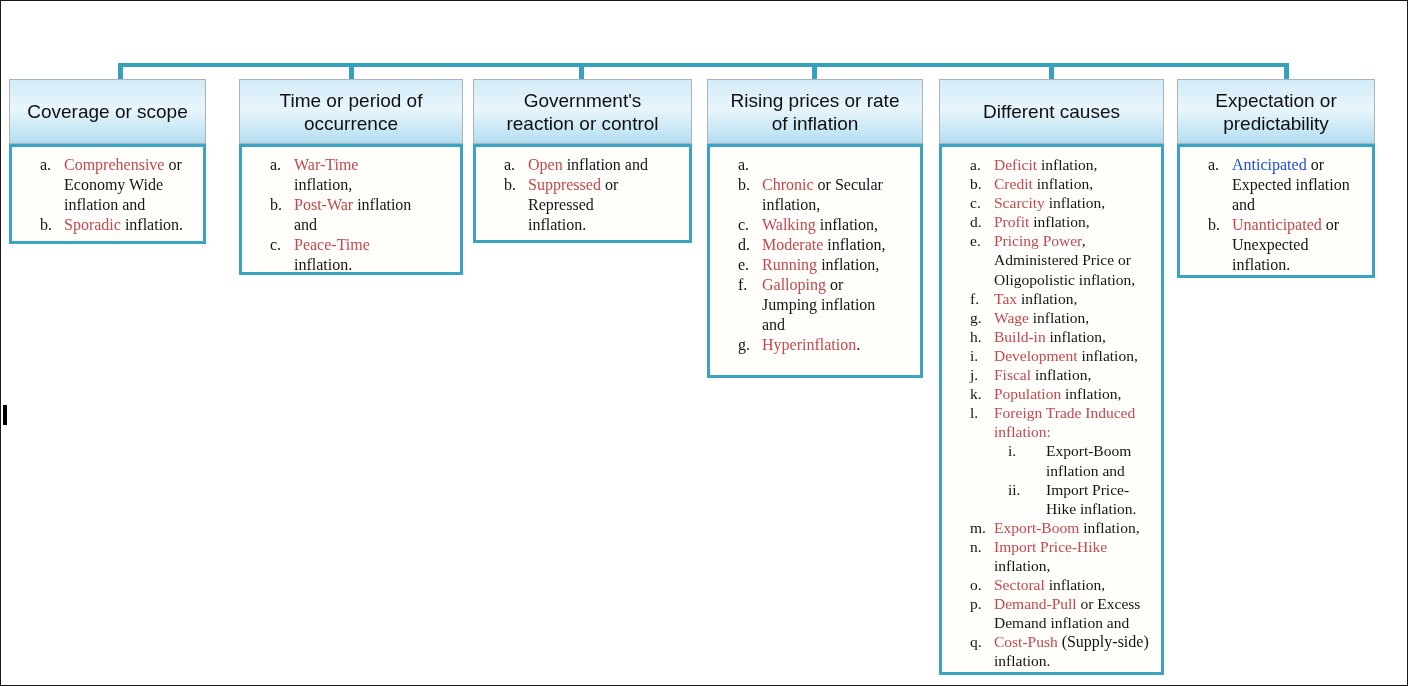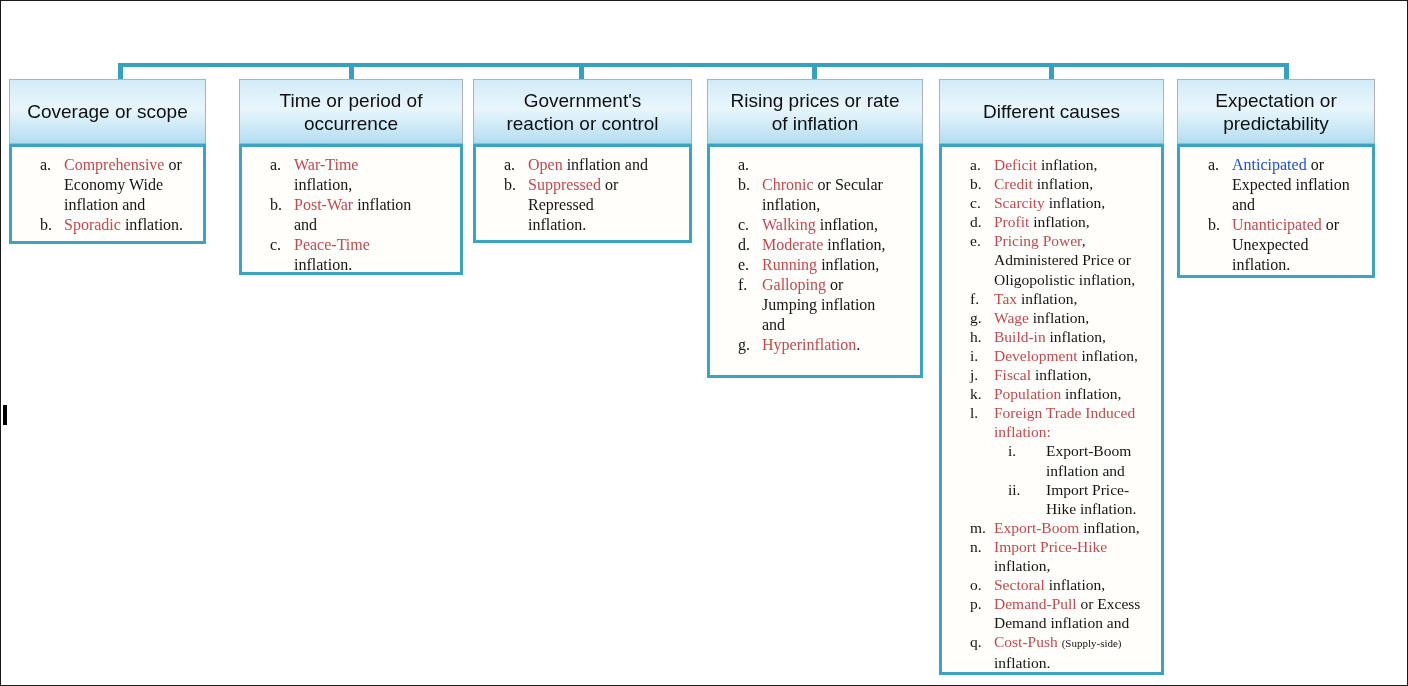--- a/index.html
+++ b/index.html
@@ -82,21 +82,21 @@
   .c3 .list{height:234px;}
   .c4 .list{height:531px;font-size:15.5px;line-height:19.1px;}
   .c5 .list{height:134px;}
 
   .item{display:flex;}
   .marker{flex:none;width:24px;}
   .itext{flex:1;white-space:pre-wrap;}
   .subrow{display:flex;margin-left:14px;}
   .smarker{flex:none;width:38px;}
   .stext{flex:1;white-space:pre-wrap;}
-  .small{font-size:11px;}
+  .small{font-size:16px;}
 
   
   .cursor-artifact{
     position:absolute;left:2px;top:404px;width:4px;height:20px;
     background:#000;
   }
 </style>
 </head>
 <body>
 

